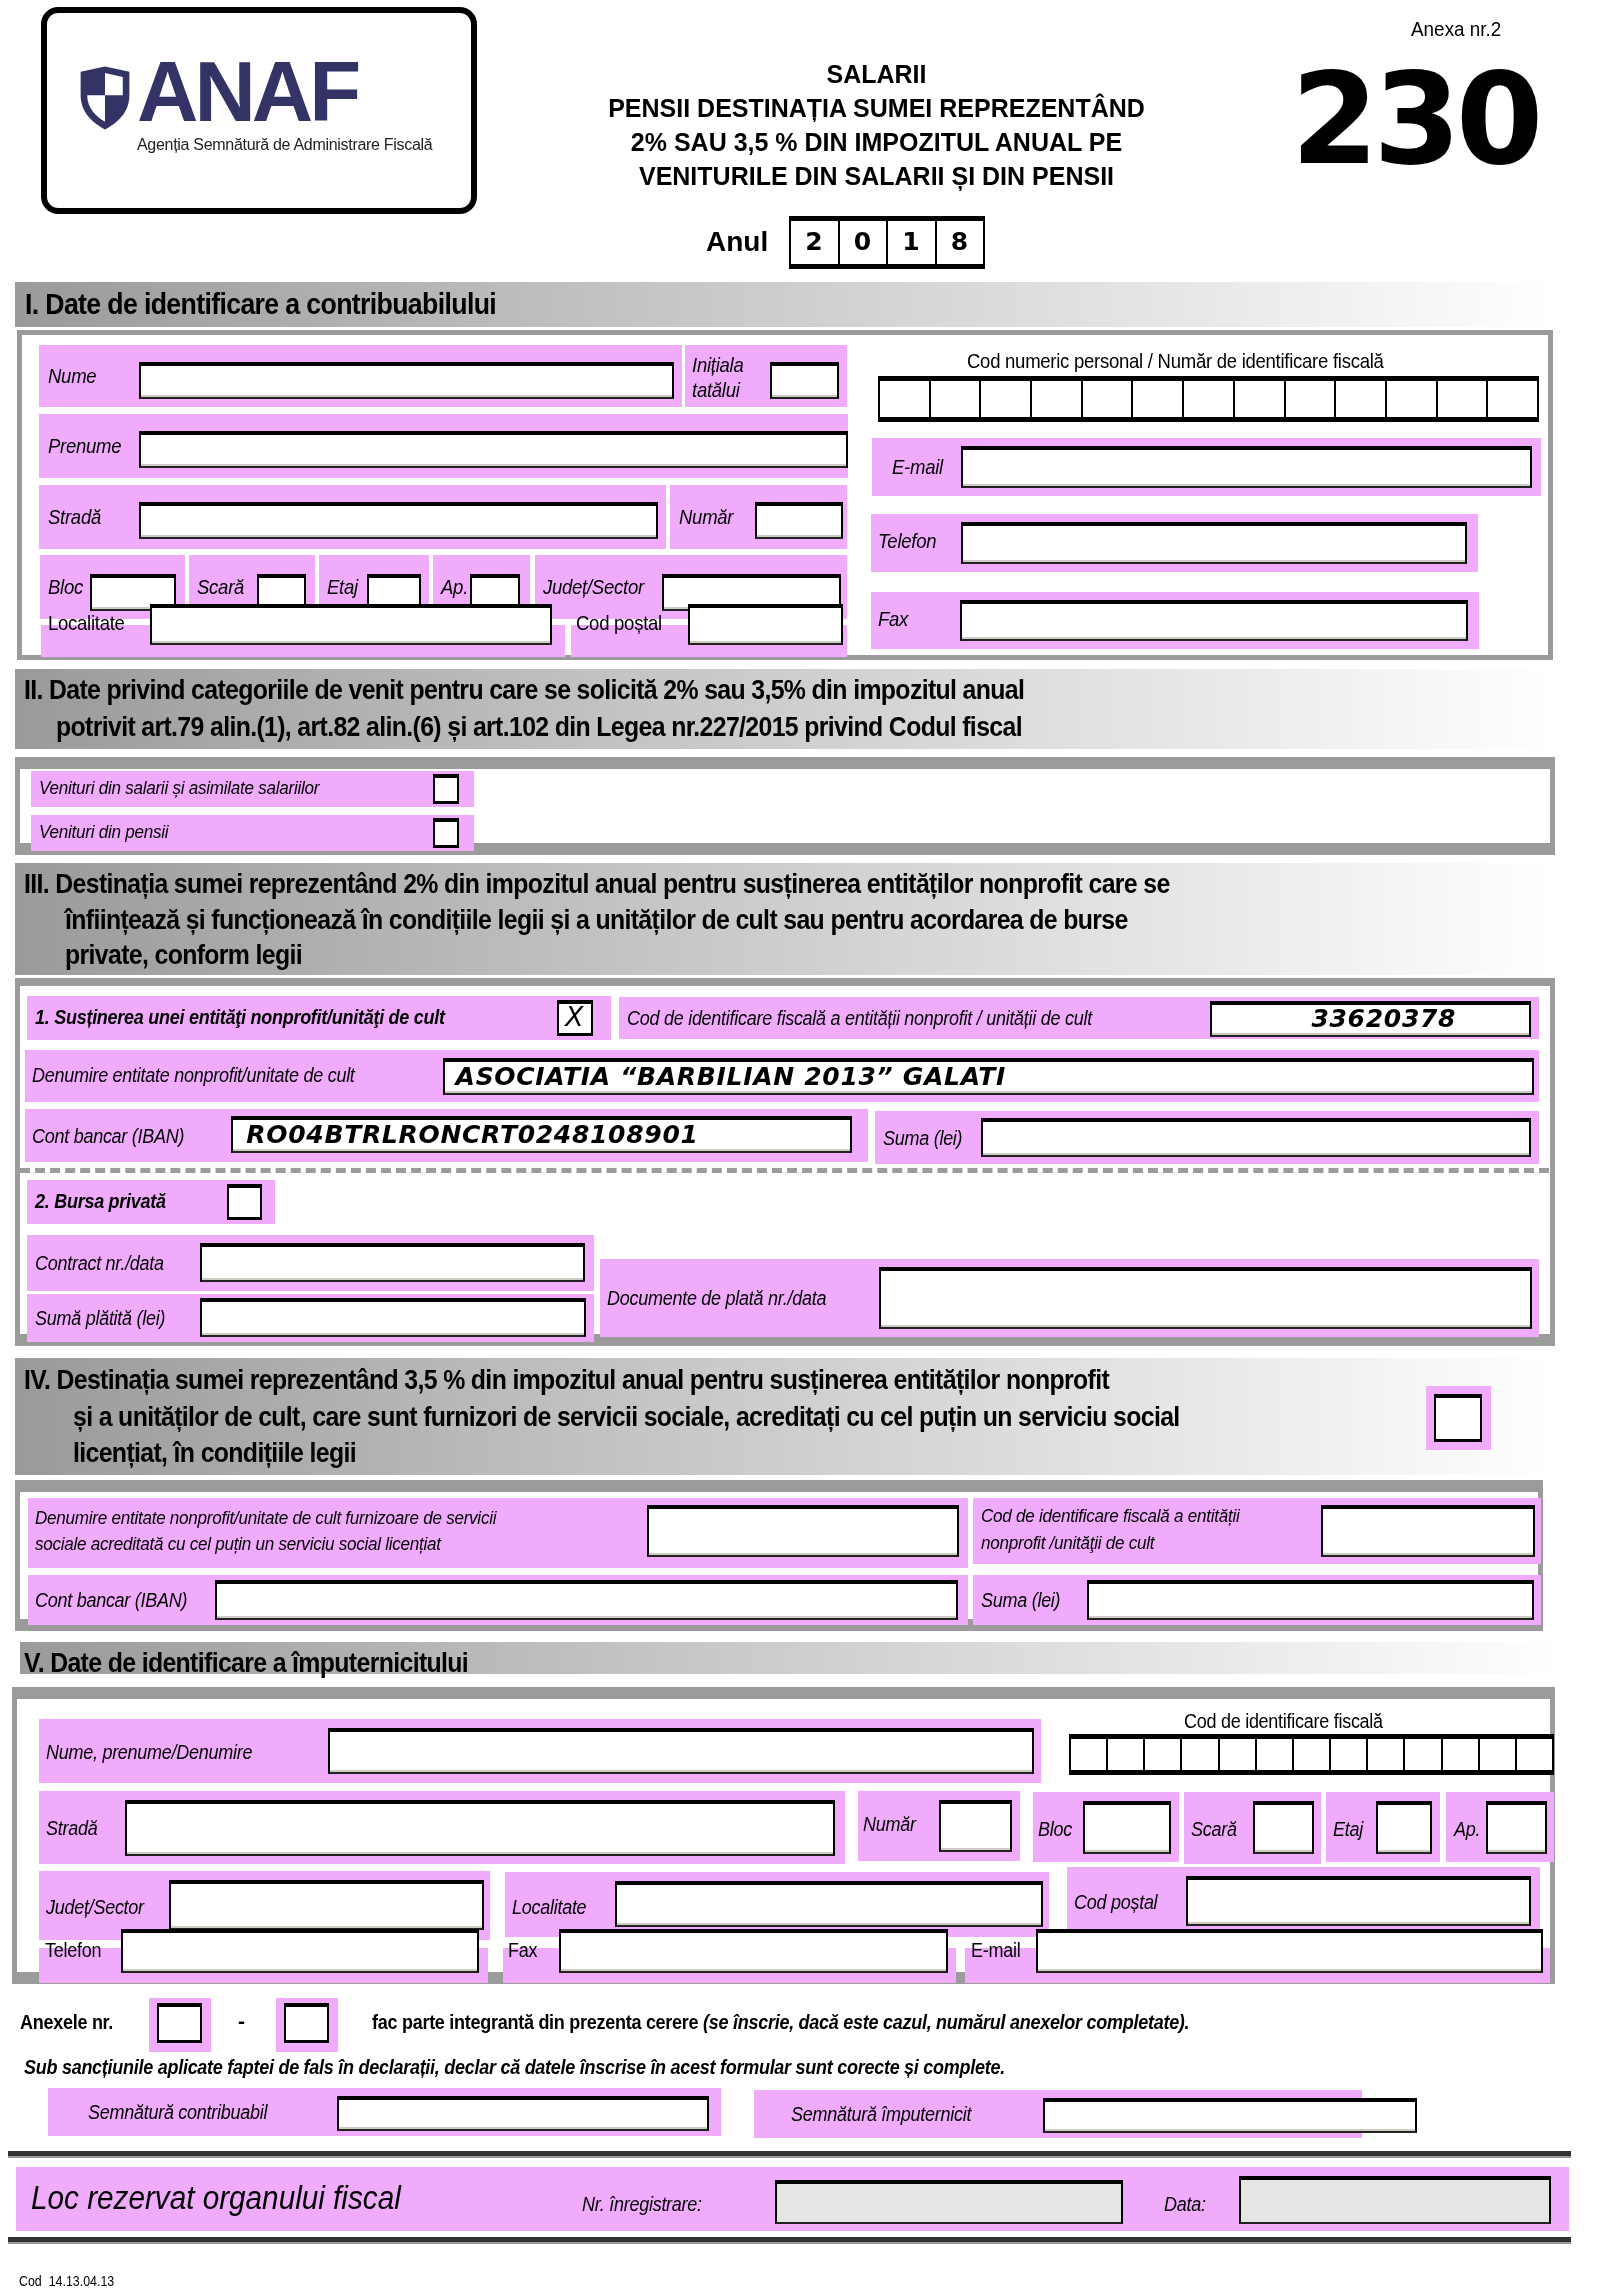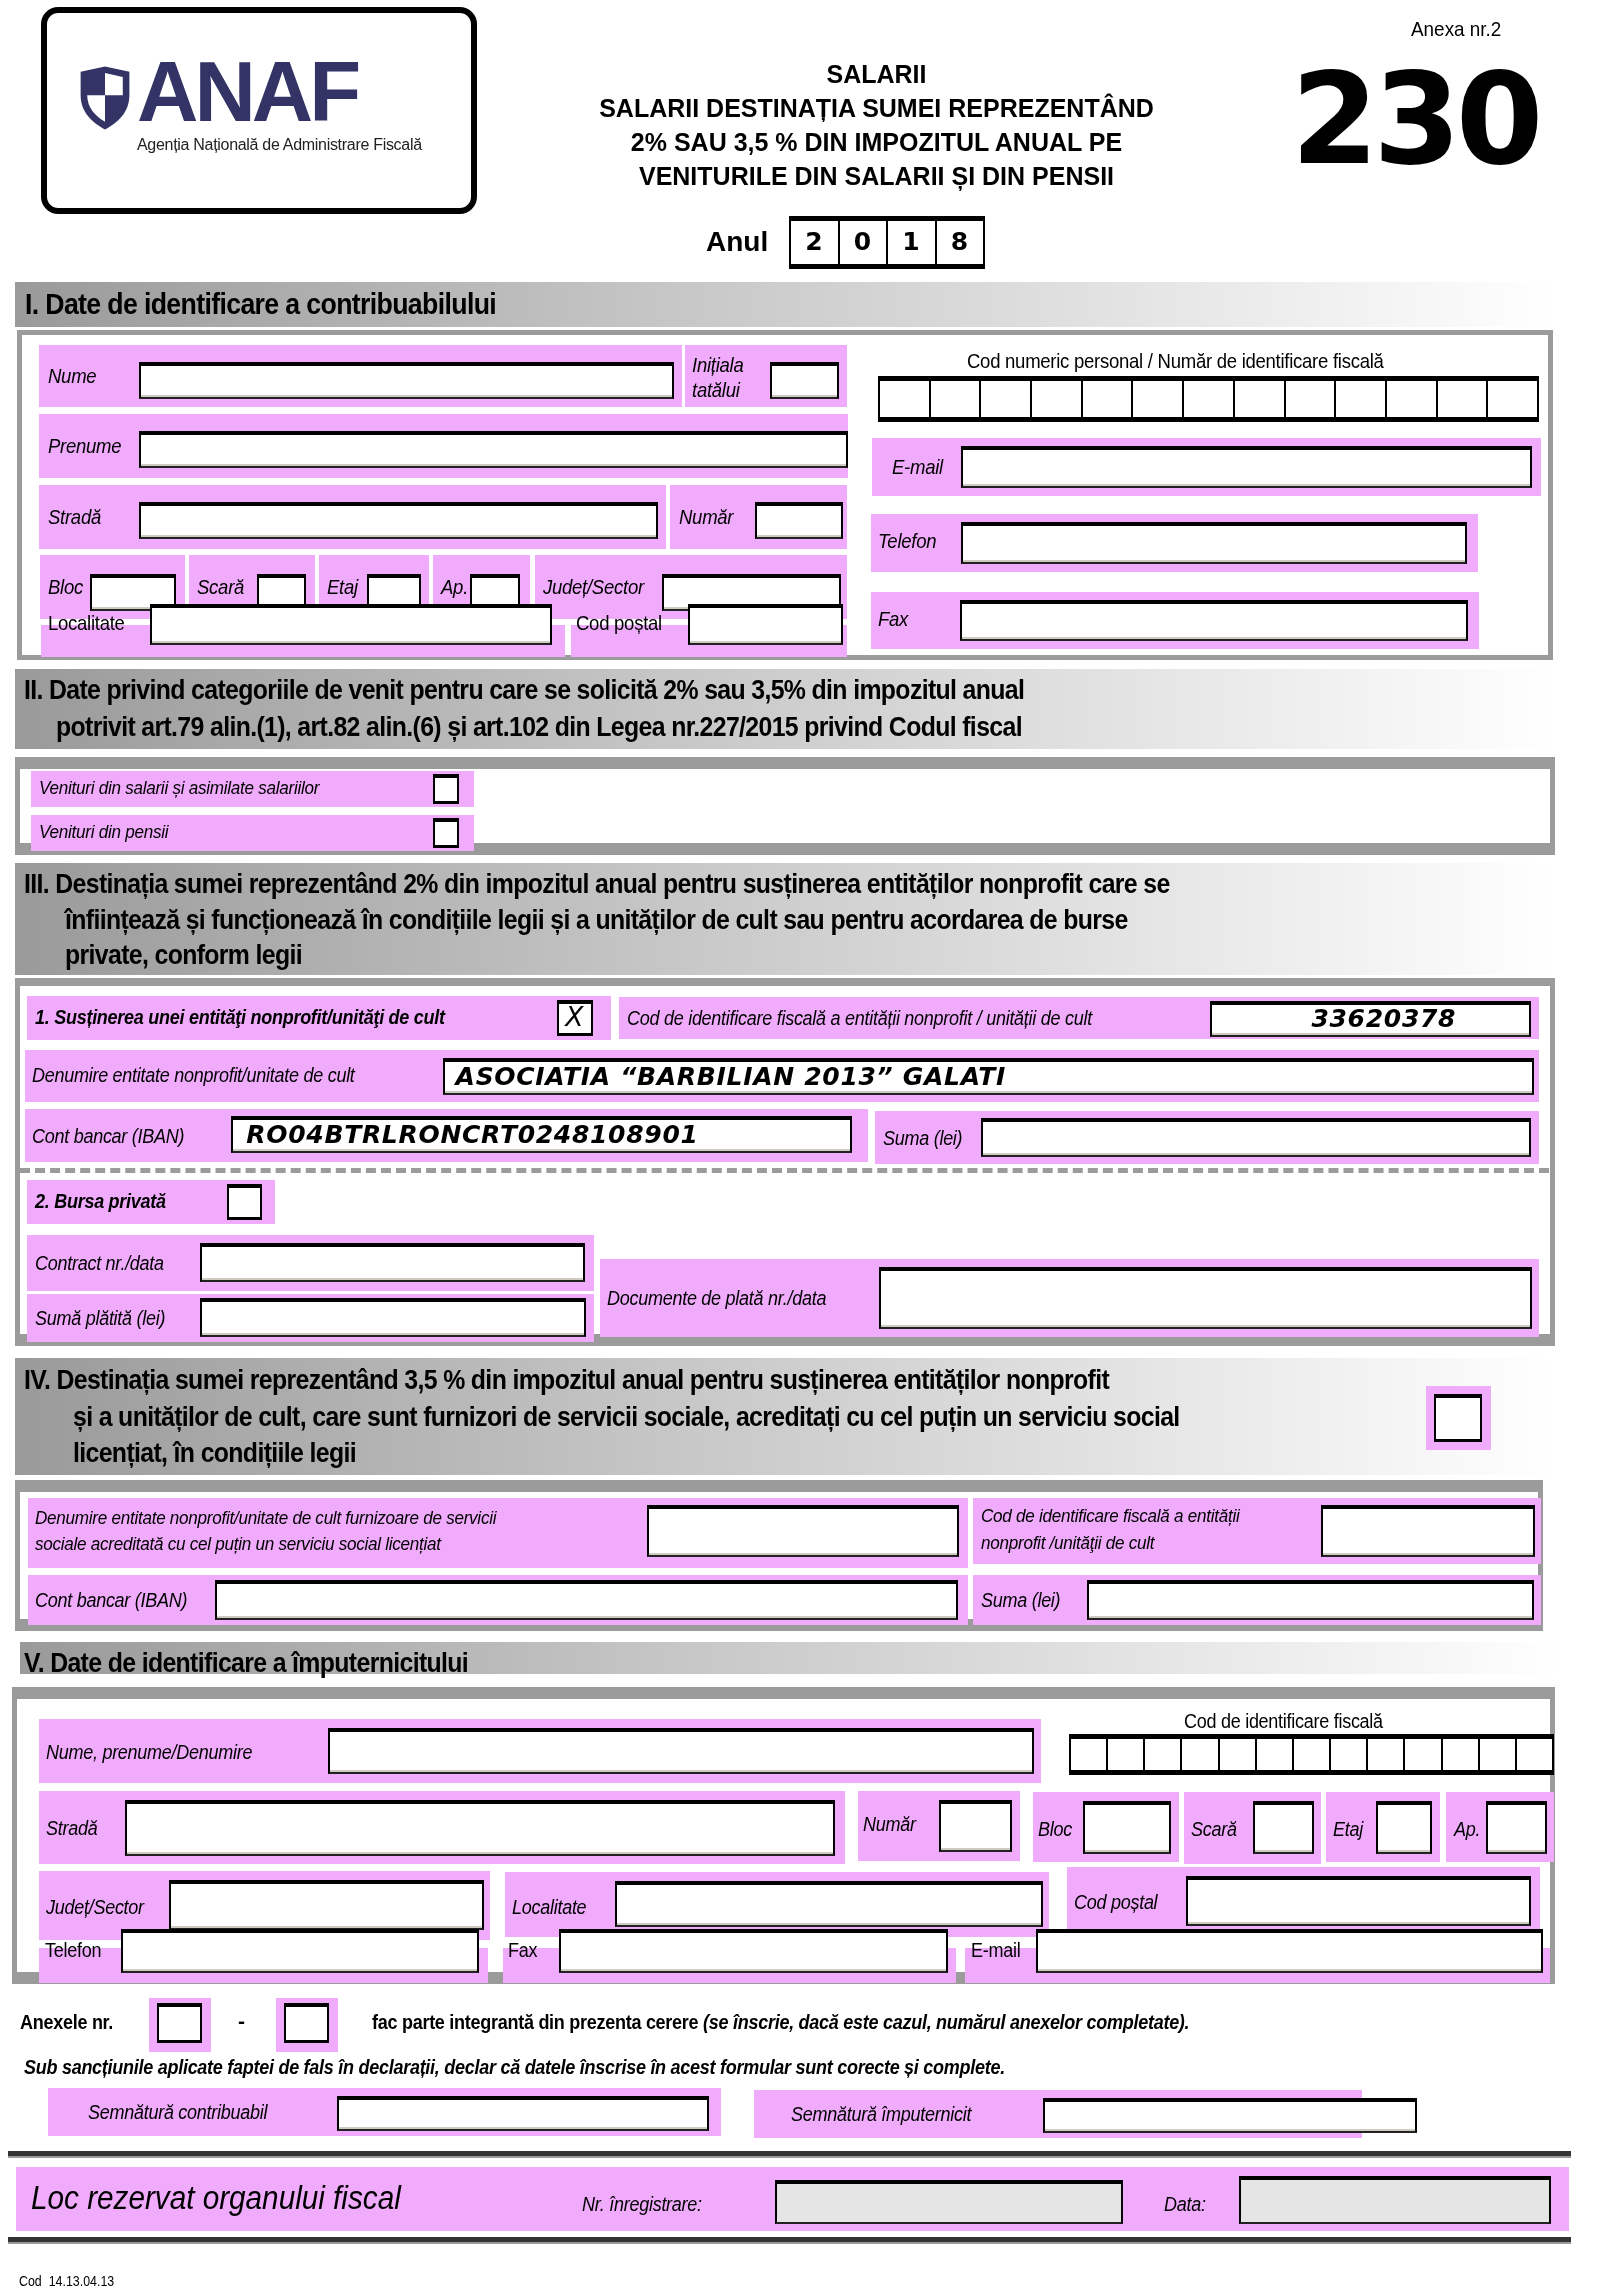--- a/index.html
+++ b/index.html
@@ -23,29 +23,29 @@
 </head>
 <body>
 
 <div class="abs logo-box" style="left:41px;top:7.3px;width:436px;height:207px;">
   <svg class="abs" style="left:30.5px;top:53px;" width="54" height="64" viewBox="0 0 82 96">
     <path d="M4 8 L41 0 L78 8 L78 44 C78 70 60 86 41 96 C22 86 4 70 4 44 Z" fill="#333366"></path>
     <path d="M41 10 L68 16 L68 44 L41 44 Z" fill="#fff"></path>
     <path d="M14 44 L41 44 L41 84 C26 76 14 62 14 44 Z" fill="#fff"></path>
   </svg>
   <div class="abs" style="left:90px;top:39px;font-family:'Liberation Sans',sans-serif;font-weight:bold;font-size:85px;line-height:80px;color:#333366;letter-spacing:-4px;">ANAF</div>
-  <div class="abs" style="left:90px;top:123px;font-family:'Liberation Sans',sans-serif;font-size:16px;color:#222;letter-spacing:-0.3px;">Agenția Națională de Administrare Fiscală</div>
+  <div class="abs" style="left:90px;top:123px;font-family:'Liberation Sans',sans-serif;font-size:16px;color:#222;letter-spacing:-0.3px;">Agenția Semnătură de Administrare Fiscală</div>
 </div>
 
 <div class="abs" style="left:1411px;top:17.3px;font-size:21px;transform:scaleX(.9);transform-origin:left;">Anexa nr.2</div>
 <div class="abs" style="left:1291px;top:53px;font-family:'DejaVu Sans',sans-serif;font-weight:bold;font-size:126px;line-height:133px;letter-spacing:-5.3px;">230</div>
 
 <div class="abs" style="left:571px;top:57px;width:611px;text-align:center;font-weight:bold;font-size:25px;line-height:34px;">
   <div>SALARII</div>
-  <div>SALARII DESTINAȚIA SUMEI REPREZENTÂND</div>
+  <div>PENSII DESTINAȚIA SUMEI REPREZENTÂND</div>
   <div>2% SAU 3,5 % DIN IMPOZITUL ANUAL PE</div>
   <div>VENITURILE DIN SALARII ȘI DIN PENSII</div>
 </div>
 
 <div class="abs" style="left:706px;top:226px;font-weight:bold;font-size:28px;">Anul</div>
 <div class="abs digits" style="left:789px;top:216px;width:196px;height:53px;">
   <span class="filled" style="text-align:center;line-height:42px;">2</span>
   <span class="filled" style="text-align:center;line-height:42px;">0</span>
   <span class="filled" style="text-align:center;line-height:42px;">1</span>
   <span class="filled" style="text-align:center;line-height:42px;">8</span>

